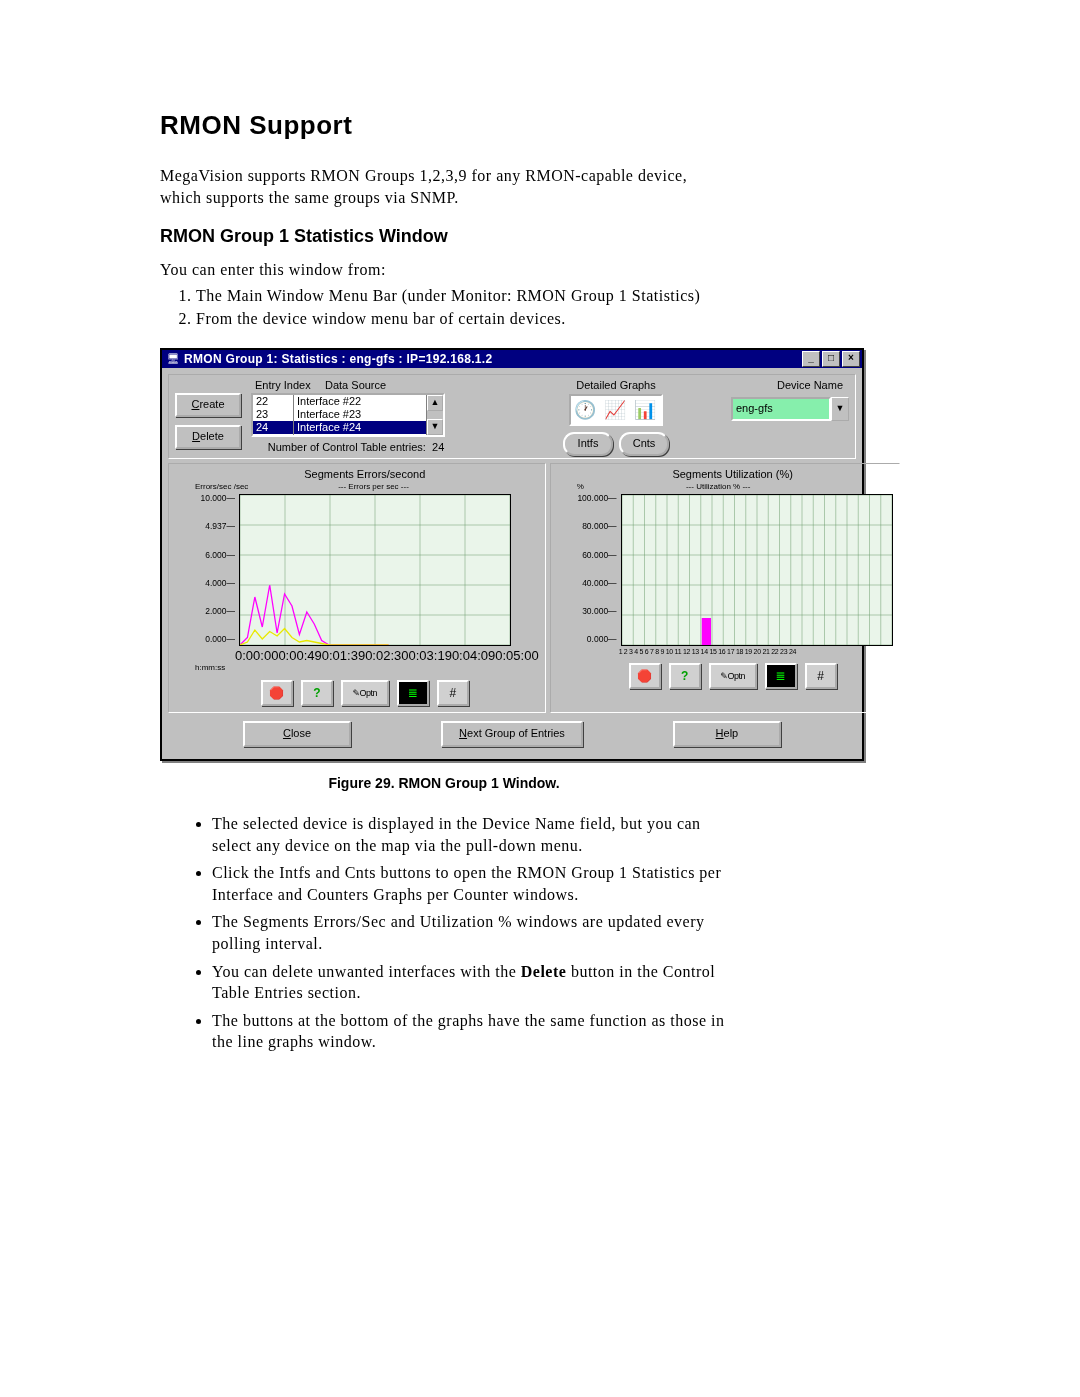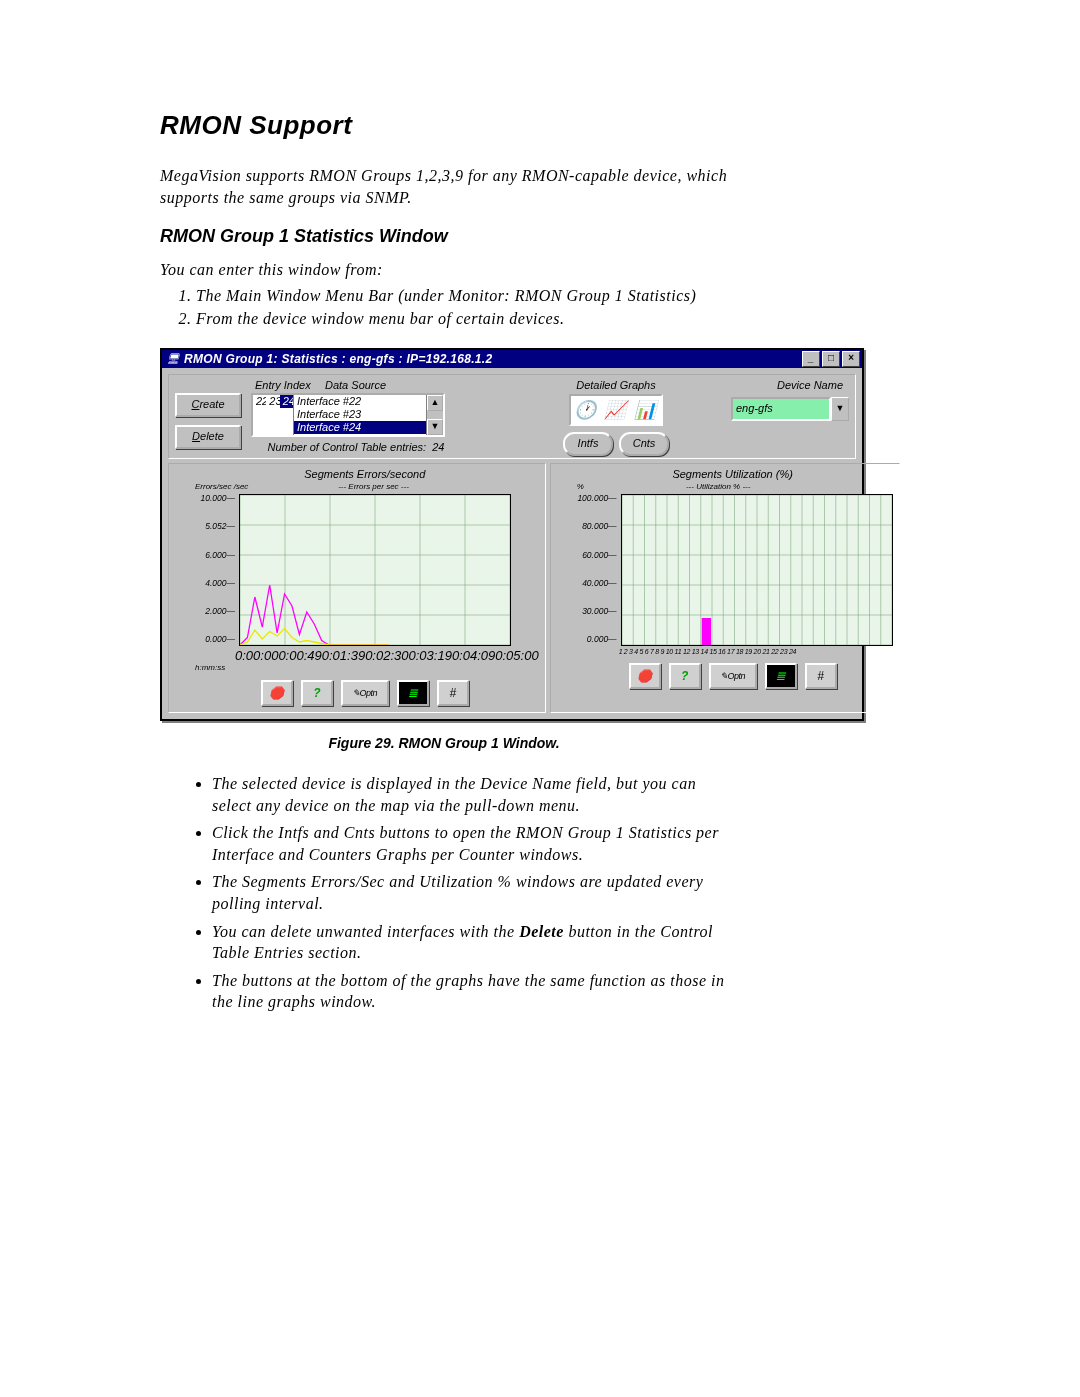--- a/index.html
+++ b/index.html
@@ -7,21 +7,20 @@
     padding: 0;
     background: #ffffff;
     font-family: Georgia, "Times New Roman", serif;
     color: #000;
   }
   .page {
     width: 888px;
     min-height: 1397px;
     box-sizing: border-box;
     padding: 110px 160px 60px 160px;
-    font-style: italic;
   }
   h1.section {
     font-family: Arial, Helvetica, sans-serif;
     font-size: 26px;
     font-weight: bold;
     margin: 0 0 24px 0;
     letter-spacing: 0.5px;
   }
   h2.subsection {
     font-family: Arial, Helvetica, sans-serif;
@@ -116,21 +115,21 @@
   .col-btns { display:flex; flex-direction:column; gap:8px; padding-top:14px; }
   .listwrap { display:flex; flex-direction:column; flex:1; }
   .listhdr { display:flex; font-size:11px; margin-left:4px; margin-bottom:2px; }
   .listhdr span:first-child { width:70px; }
   .listbox {
     display:flex;
     border: 2px inset #fff;
     background:#fff;
     width: 190px; height: 40px;
   }
-  .entrycol { width: 40px; border-right: 1px solid #808080; display:flex; flex-direction:row; }
+  .entrycol { width: 40px; border-right: 1px solid #808080; display:flex; flex-direction:column; }
   .dscol { flex:1; display:flex; flex-direction:column; }
   .lrow { height: 13px; line-height:13px; padding-left:3px; font-size:11px; white-space:nowrap; overflow:hidden; }
   .lrow.sel { background:#000080; color:#fff; }
   .scrollv {
     width:16px; background:#c0c0c0;
     border-left:1px solid #808080;
     display:flex; flex-direction:column; justify-content:space-between;
   }
   .sarrow {
     height:14px; background:#c0c0c0;
@@ -289,21 +288,21 @@
         <div class="chartpanel">
           <div class="cheader">Segments Errors/second</div>
           <div style="display:flex; justify-content:space-between;">
             <span class="topylab">Errors/sec /sec</span>
             <span class="axistitle">--- Errors per sec ---</span>
             <span style="width:40px"></span>
           </div>
           <div class="plotwrap">
             <div class="ylab" id="yticks0">
                 <span>10.000—</span>
-                <span>5.052—</span>
+                <span>4.937—</span>
                 <span>6.000—</span>
                 <span>4.000—</span>
                 <span>2.000—</span>
                 <span>0.000—</span>
               </div>
             <svg class="plot" id="plot0" width="270" height="150">
                 <line x1="0" y1="0" x2="0" y2="150" stroke="#6a9a6a" stroke-width="0.5"></line>
                 <line x1="45" y1="0" x2="45" y2="150" stroke="#6a9a6a" stroke-width="0.5"></line>
                 <line x1="90" y1="0" x2="90" y2="150" stroke="#6a9a6a" stroke-width="0.5"></line>
                 <line x1="135" y1="0" x2="135" y2="150" stroke="#6a9a6a" stroke-width="0.5"></line>
@@ -394,20 +393,25 @@
           <div class="tbrow" id="tbar1">
               <div class="toolbtn" style="color: rgb(176, 0, 0);">🛑</div>
               <div class="toolbtn" style="color: rgb(0, 160, 0); font-weight: bold;">?</div>
               <div class="toolbtn wide">✎Optn</div>
               <div class="toolbtn" style="background: rgb(0, 0, 0); color: rgb(0, 255, 0);">≣</div>
               <div class="toolbtn">#</div>
             </div>
         </div>
       </div>
 
+      <div class="footerbtns">
+        <div class="fbtn"><span class="und">C</span>lose</div>
+        <div class="fbtn"><span class="und">N</span>ext Group of Entries</div>
+        <div class="fbtn"><span class="und">H</span>elp</div>
+      </div>
     </div>
   </div>
 
   <div class="fig-caption">Figure 29. RMON Group 1 Window.</div>
 
   <ul class="bullets">
     <li>The selected device is displayed in the Device Name field, but you can select any device on the map via the pull-down menu.</li>
     <li>Click the Intfs and Cnts buttons to open the RMON Group 1 Statistics per Interface and Counters Graphs per Counter windows.</li>
     <li>The Segments Errors/Sec and Utilization % windows are updated every polling interval.</li>
     <li>You can delete unwanted interfaces with the <b>Delete</b> button in the Control Table Entries section.</li>

